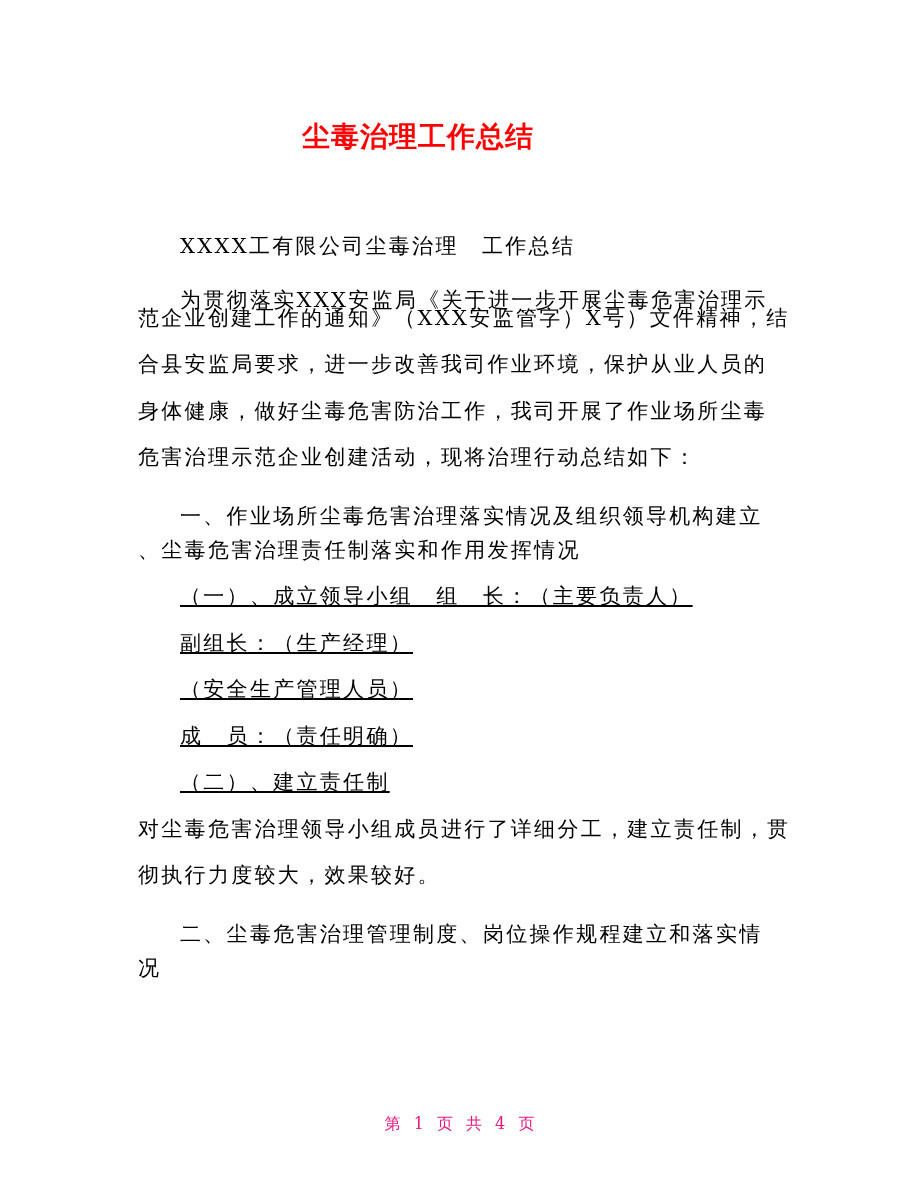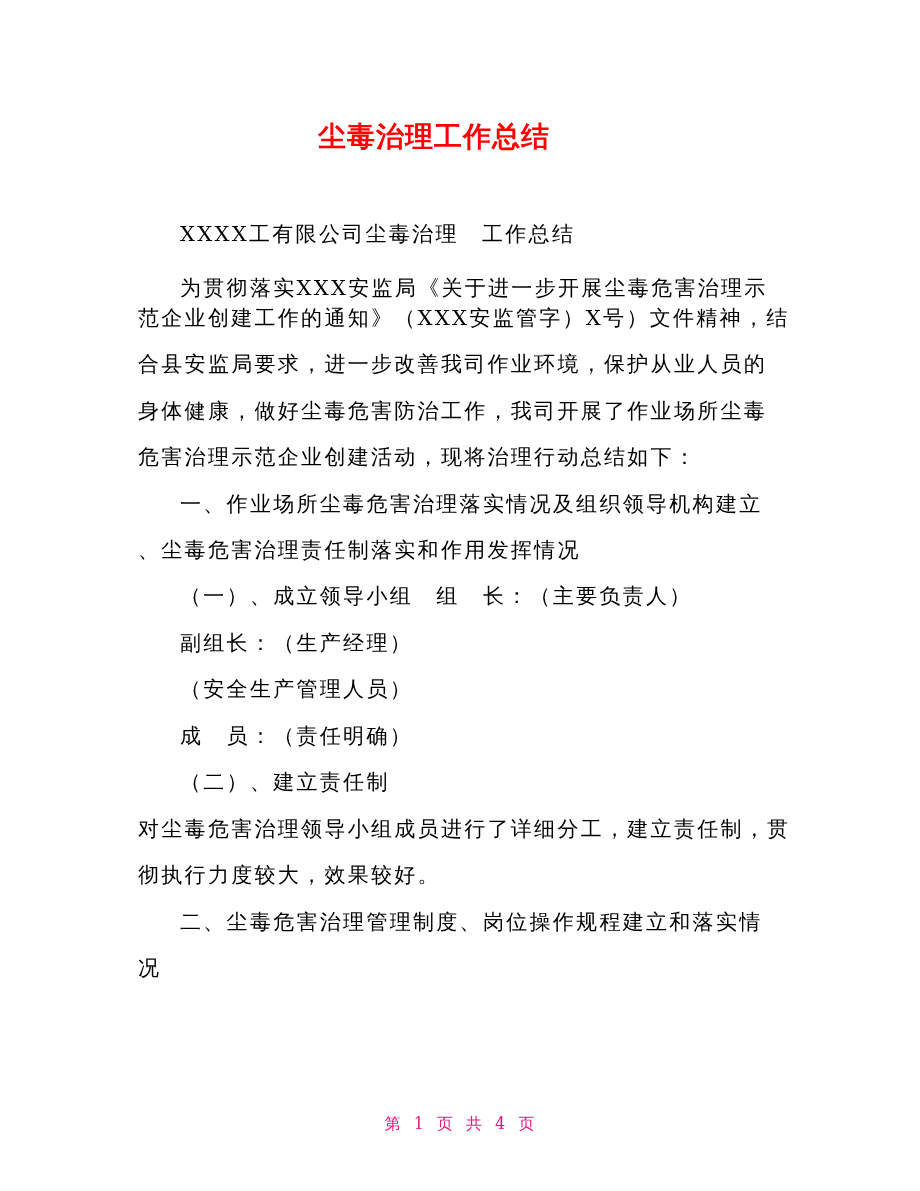--- a/index.html
+++ b/index.html
@@ -1,23 +1,23 @@
 <!DOCTYPE html>
 <html><head>
 <meta charset="utf-8">
 <style>
   html, body { margin:0; padding:0; background:#ffffff; }
   body { width:920px; height:1191px; position:relative; overflow:hidden;
          font-family:"DejaVu Serif", "Liberation Serif", serif; color:#000; }
-  .title { position:absolute; top:118px; left:16px; width:836px; text-align:center;
+  .title { position:absolute; top:118px; left:0; width:836px; text-align:center;
            font-family:"DejaVu Sans", "Liberation Sans", sans-serif; font-weight:bold;
            font-size:28px; color:#ff0000; letter-spacing:1px; }
   .line { position:absolute; left:138px; font-size:21px; line-height:24px; white-space:nowrap; letter-spacing:2.3px; }
-  .ind { left:180px; }
-  .ind2 { left:180px; }
+  .ind { left:180px;margin-top:12px; }
+  .ind2 { left:180px;text-decoration:underline; }
   .footer { position:absolute; top:1114px; left:0; width:920px; text-align:center;
             font-size:16px; color:#e8177f; word-spacing:6px; letter-spacing:1px; }
 </style>
 </head>
 <body>
 
 <div>
   <div class="title">尘毒治理工作总结</div>
 
   <div class="line ind" style="top:222px">XXXX工有限公司尘毒治理　工作总结</div>

